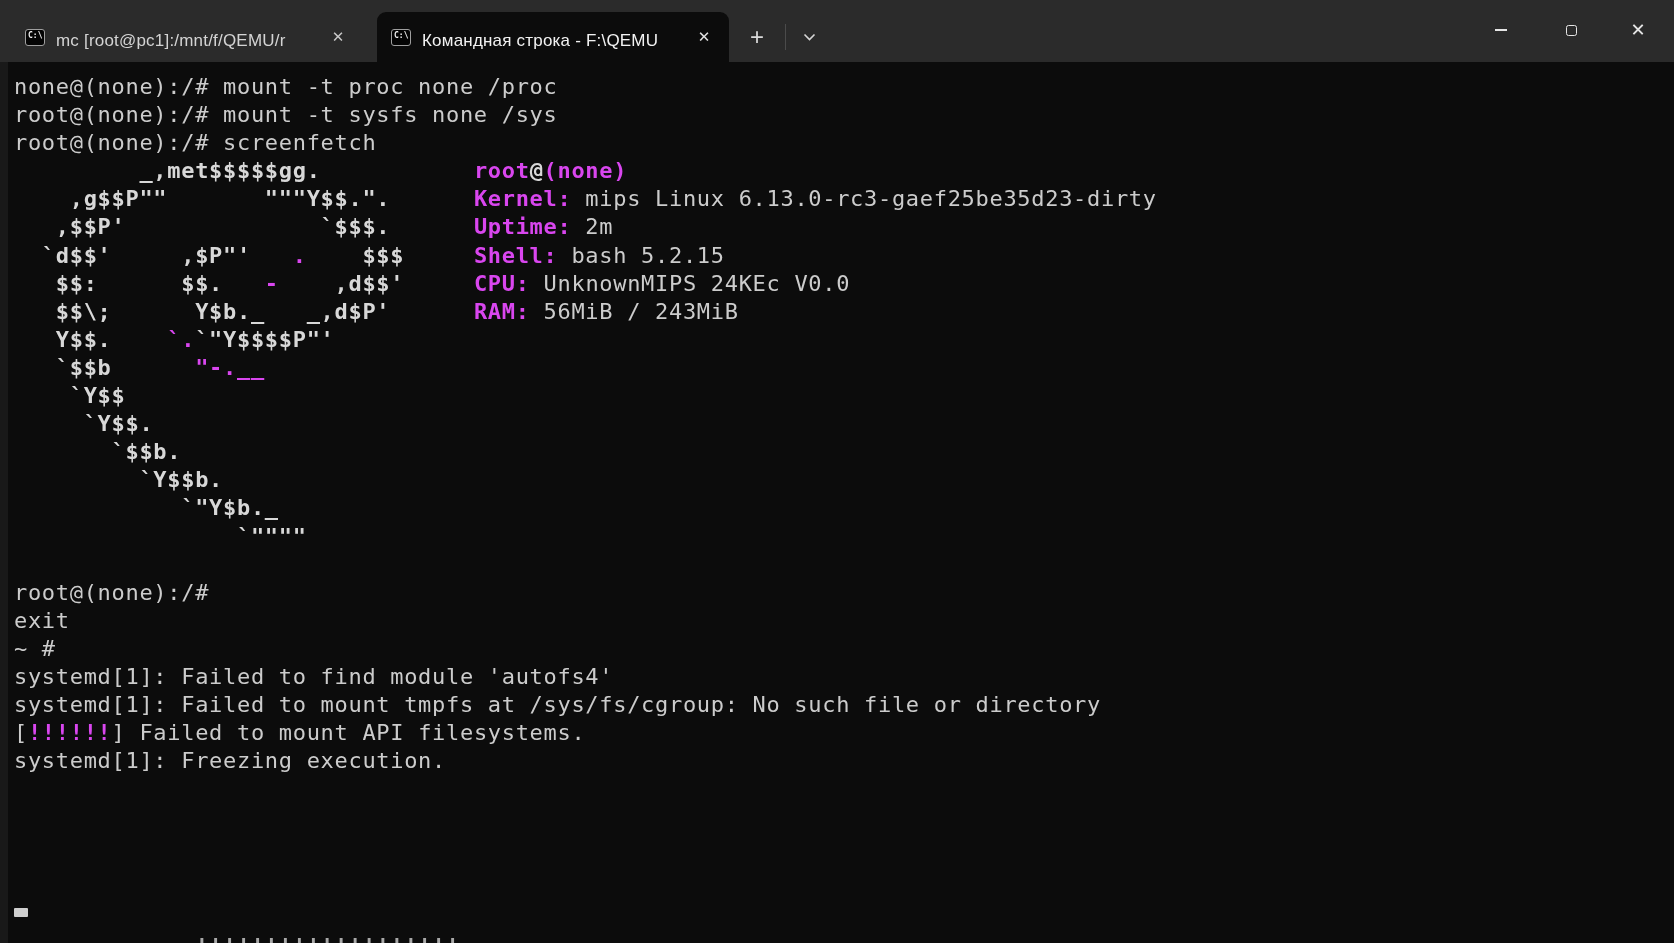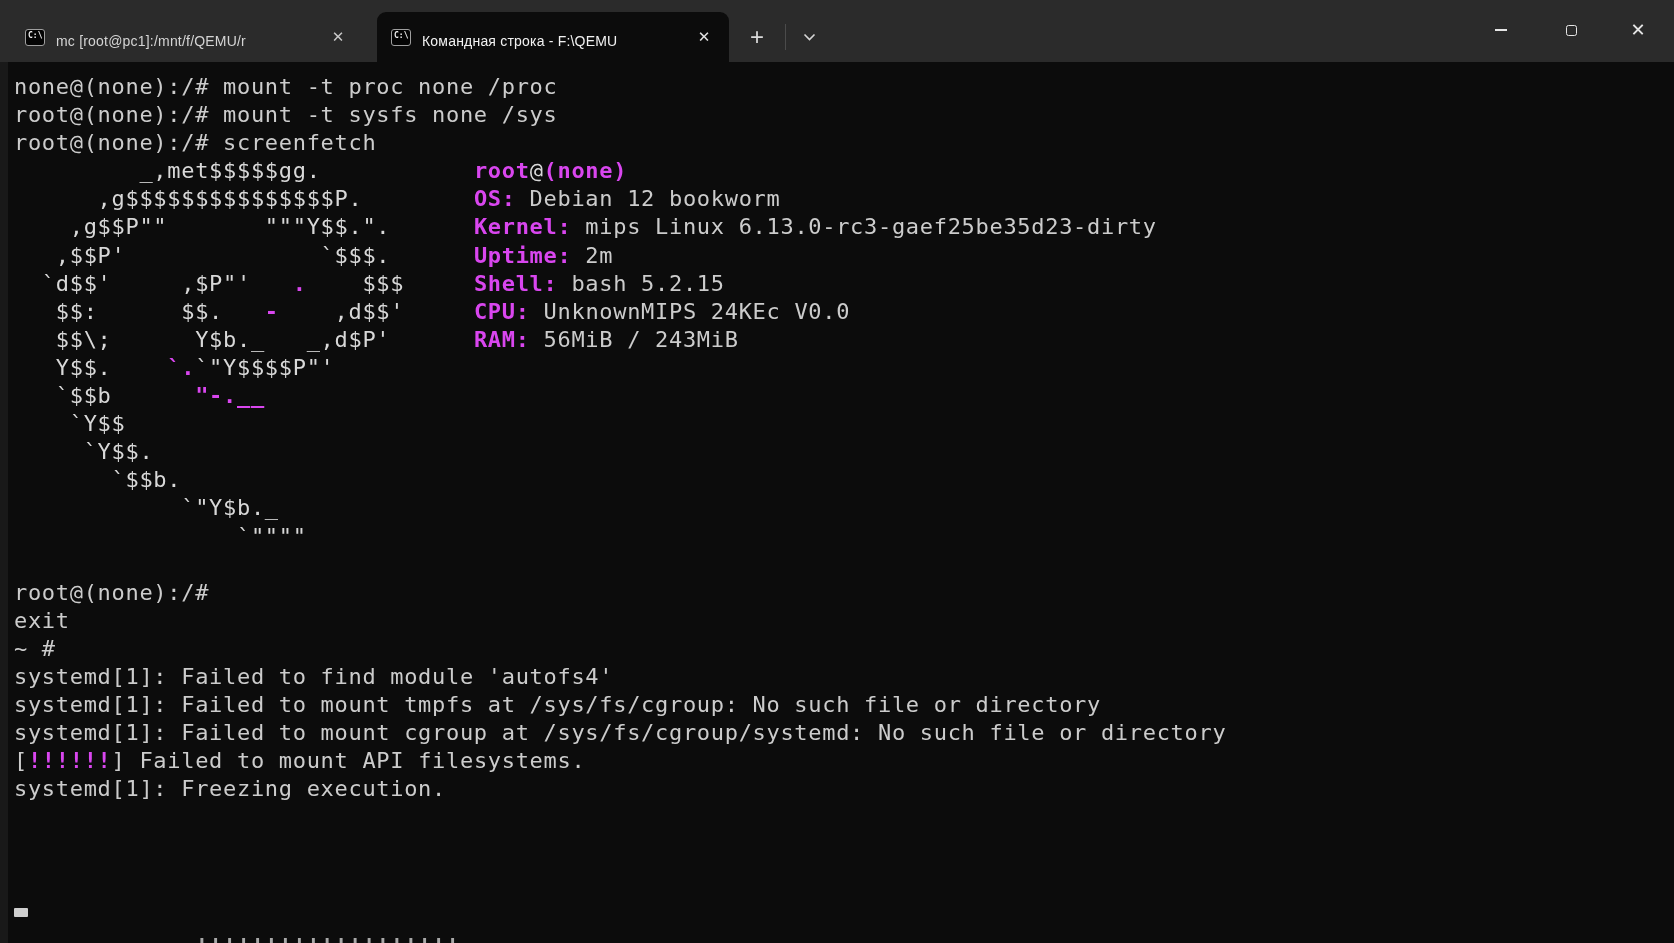--- a/index.html
+++ b/index.html
@@ -5,21 +5,21 @@
   * { margin:0; padding:0; box-sizing:border-box; }
   html,body { width:1674px; height:943px; overflow:hidden; }
   body { background:#2b2b2b; font-family:"Liberation Sans", sans-serif; }
   .window { width:1674px; height:943px; display:flex; flex-direction:column; position:relative; }
 
   
   .titlebar { height:62px; background:#2b2b2b; position:relative; display:flex; align-items:flex-end; padding-left:11px; flex:none; }
   .tab { height:50px; display:flex; align-items:center; padding:0 10px 0 14px; width:352px; flex:none; }
   .tab.inactive { color:#d4d4d4; margin-right:14px; }
   .tab.active { background:#0c0c0c; border-radius:9px 9px 0 0; color:#f2f2f2; }
-  .tablabel { flex:1; font-size:14px; white-space:nowrap; overflow:hidden; margin:8px 12px 0 11px; letter-spacing:0.2px; }
+  .tablabel { flex:1; font-size:17px; white-space:nowrap; overflow:hidden; margin:8px 12px 0 11px; letter-spacing:0.2px; }
   .tabclose { width:30px; height:30px; flex:none; display:flex; align-items:center; justify-content:center;
               font-size:15px; color:#c9c9c9; border-radius:4px; cursor:default; }
   .tab.active .tabclose { color:#e3e3e3; }
   .cmdicon { width:20px; height:17px; flex:none; background:#040404; border:1px solid #9f9f9f; border-radius:3px; position:relative; }
   .cmdicon .badge { position:absolute; top:1px; left:2px; font-family:"DejaVu Sans Mono", monospace; font-size:8px; font-weight:bold; color:#f0f0f0; }
   .newtab { width:36px; height:36px; margin:0 4px 7px 10px; display:flex; align-items:center; justify-content:center;
             color:#dadada; font-size:24px; font-weight:300; border-radius:5px; }
   .tabdivider { width:1px; height:26px; background:#4b4b4b; margin:0 6px 12px 6px; }
   .dropdown { width:34px; height:36px; margin:0 0 7px 0; display:flex; align-items:center; justify-content:center; border-radius:5px; }
   .winbtn { position:absolute; top:0; width:48px; height:60px; display:flex; align-items:center; justify-content:center; color:#e6e6e6; }
@@ -29,21 +29,21 @@
   .minglyph { width:12px; height:2px; background:#e6e6e6; }
   .maxglyph { width:11px; height:11px; border:1.5px solid #e6e6e6; border-radius:2.5px; }
 
   
   .terminal { flex:1; background:#0c0c0c; position:relative; overflow:hidden;
               font-family:"DejaVu Sans Mono","Liberation Mono",monospace;
               font-size:22px; line-height:28.1px; letter-spacing:0.69px; color:#cccccc; }
   .gutter { position:absolute; left:0; top:0; width:8px; height:100%; background:#191919; }
   #terminal-output { padding:11px 0 0 14px; }
   .tline { white-space:pre; height:28.1px; }
-  .c-a { font-weight:normal; color:#d8d8d8; }
+  .c-a { font-weight:bold; color:#d8d8d8; }
   .c-r { font-weight:bold; color:#d946ef; }
   .cursor { position:absolute; left:14px; top:846px; width:14px; height:9px; background:#cfcfcf; border-radius:1px; }
   .partial { position:absolute; left:14px; bottom:0; height:5px; overflow:hidden; white-space:pre; }
   .partial span { display:block; margin-top:-7px; color:#a9a9a9; font-weight:bold; }
 </style>
 </head>
 <body>
 
 <div class="window">
 
@@ -82,40 +82,39 @@
     <div class="winbtn cls">✕</div>
   </header>
 
   <main class="terminal">
     <div class="gutter"></div>
     <div id="terminal-output">
         <div class="tline"><span>none@(none):/# mount -t proc none /proc</span></div>
         <div class="tline"><span>root@(none):/# mount -t sysfs none /sys</span></div>
         <div class="tline"><span>root@(none):/# screenfetch</span></div>
         <div class="tline"><span class="c-a">         _,met$$$$$gg.</span><span>           </span><span class="c-r">root</span><span class="c-a">@</span><span class="c-r">(none)</span></div>
-        <div class="tline"><span class="c-a">      ,g$$$$$$$$$$$$$$$P.</span><span>        </span><span class="c-r">OS:</span><span> Debian 12 bookworm</span></div>
         <div class="tline"><span class="c-a">    ,g$$P""       """Y$$.".</span><span>      </span><span class="c-r">Kernel:</span><span> mips Linux 6.13.0-rc3-gaef25be35d23-dirty</span></div>
         <div class="tline"><span class="c-a">   ,$$P'              `$$$.</span><span>      </span><span class="c-r">Uptime:</span><span> 2m</span></div>
         <div class="tline"><span class="c-a">  `d$$'     ,$P"'   </span><span class="c-r">.</span><span class="c-a">    $$$</span><span>     </span><span class="c-r">Shell:</span><span> bash 5.2.15</span></div>
         <div class="tline"><span class="c-a">   $$:      $$.   </span><span class="c-r">-</span><span class="c-a">    ,d$$'</span><span>     </span><span class="c-r">CPU:</span><span> UnknownMIPS 24KEc V0.0</span></div>
         <div class="tline"><span class="c-a">   $$\;      Y$b._   _,d$P'</span><span>      </span><span class="c-r">RAM:</span><span> 56MiB / 243MiB</span></div>
         <div class="tline"><span class="c-a">   Y$$.    </span><span class="c-r">`.</span><span class="c-a">`"Y$$$$P"'</span></div>
         <div class="tline"><span class="c-a">   `$$b      </span><span class="c-r">"-.__</span></div>
         <div class="tline"><span class="c-a">    `Y$$</span></div>
         <div class="tline"><span class="c-a">     `Y$$.</span></div>
         <div class="tline"><span class="c-a">       `$$b.</span></div>
+        <div class="tline"><span class="c-a">         `Y$$b.</span></div>
         <div class="tline"><span class="c-a">            `"Y$b._</span></div>
         <div class="tline"><span class="c-a">                `""""</span></div>
         <div class="tline">&nbsp;</div>
         <div class="tline"><span>root@(none):/#</span></div>
         <div class="tline"><span>exit</span></div>
         <div class="tline"><span>~ #</span></div>
         <div class="tline"><span>systemd[1]: Failed to find module 'autofs4'</span></div>
         <div class="tline"><span>systemd[1]: Failed to mount tmpfs at /sys/fs/cgroup: No such file or directory</span></div>
-        <div class="tline"><span>systemd[1]: Failed to mount cgroup at /sys/fs/cgroup/systemd: No such file or directory</span></div>
         <div class="tline"><span>[</span><span class="c-r">!!!!!!</span><span>] Failed to mount API filesystems.</span></div>
         <div class="tline"><span>systemd[1]: Freezing execution.</span></div>
       </div>
     <div class="cursor"></div>
     <div class="partial"><span>             !!!!!!!!!!!!!!!!!!!</span></div>
   </main>
 
 </div>
 
 </body></html>

